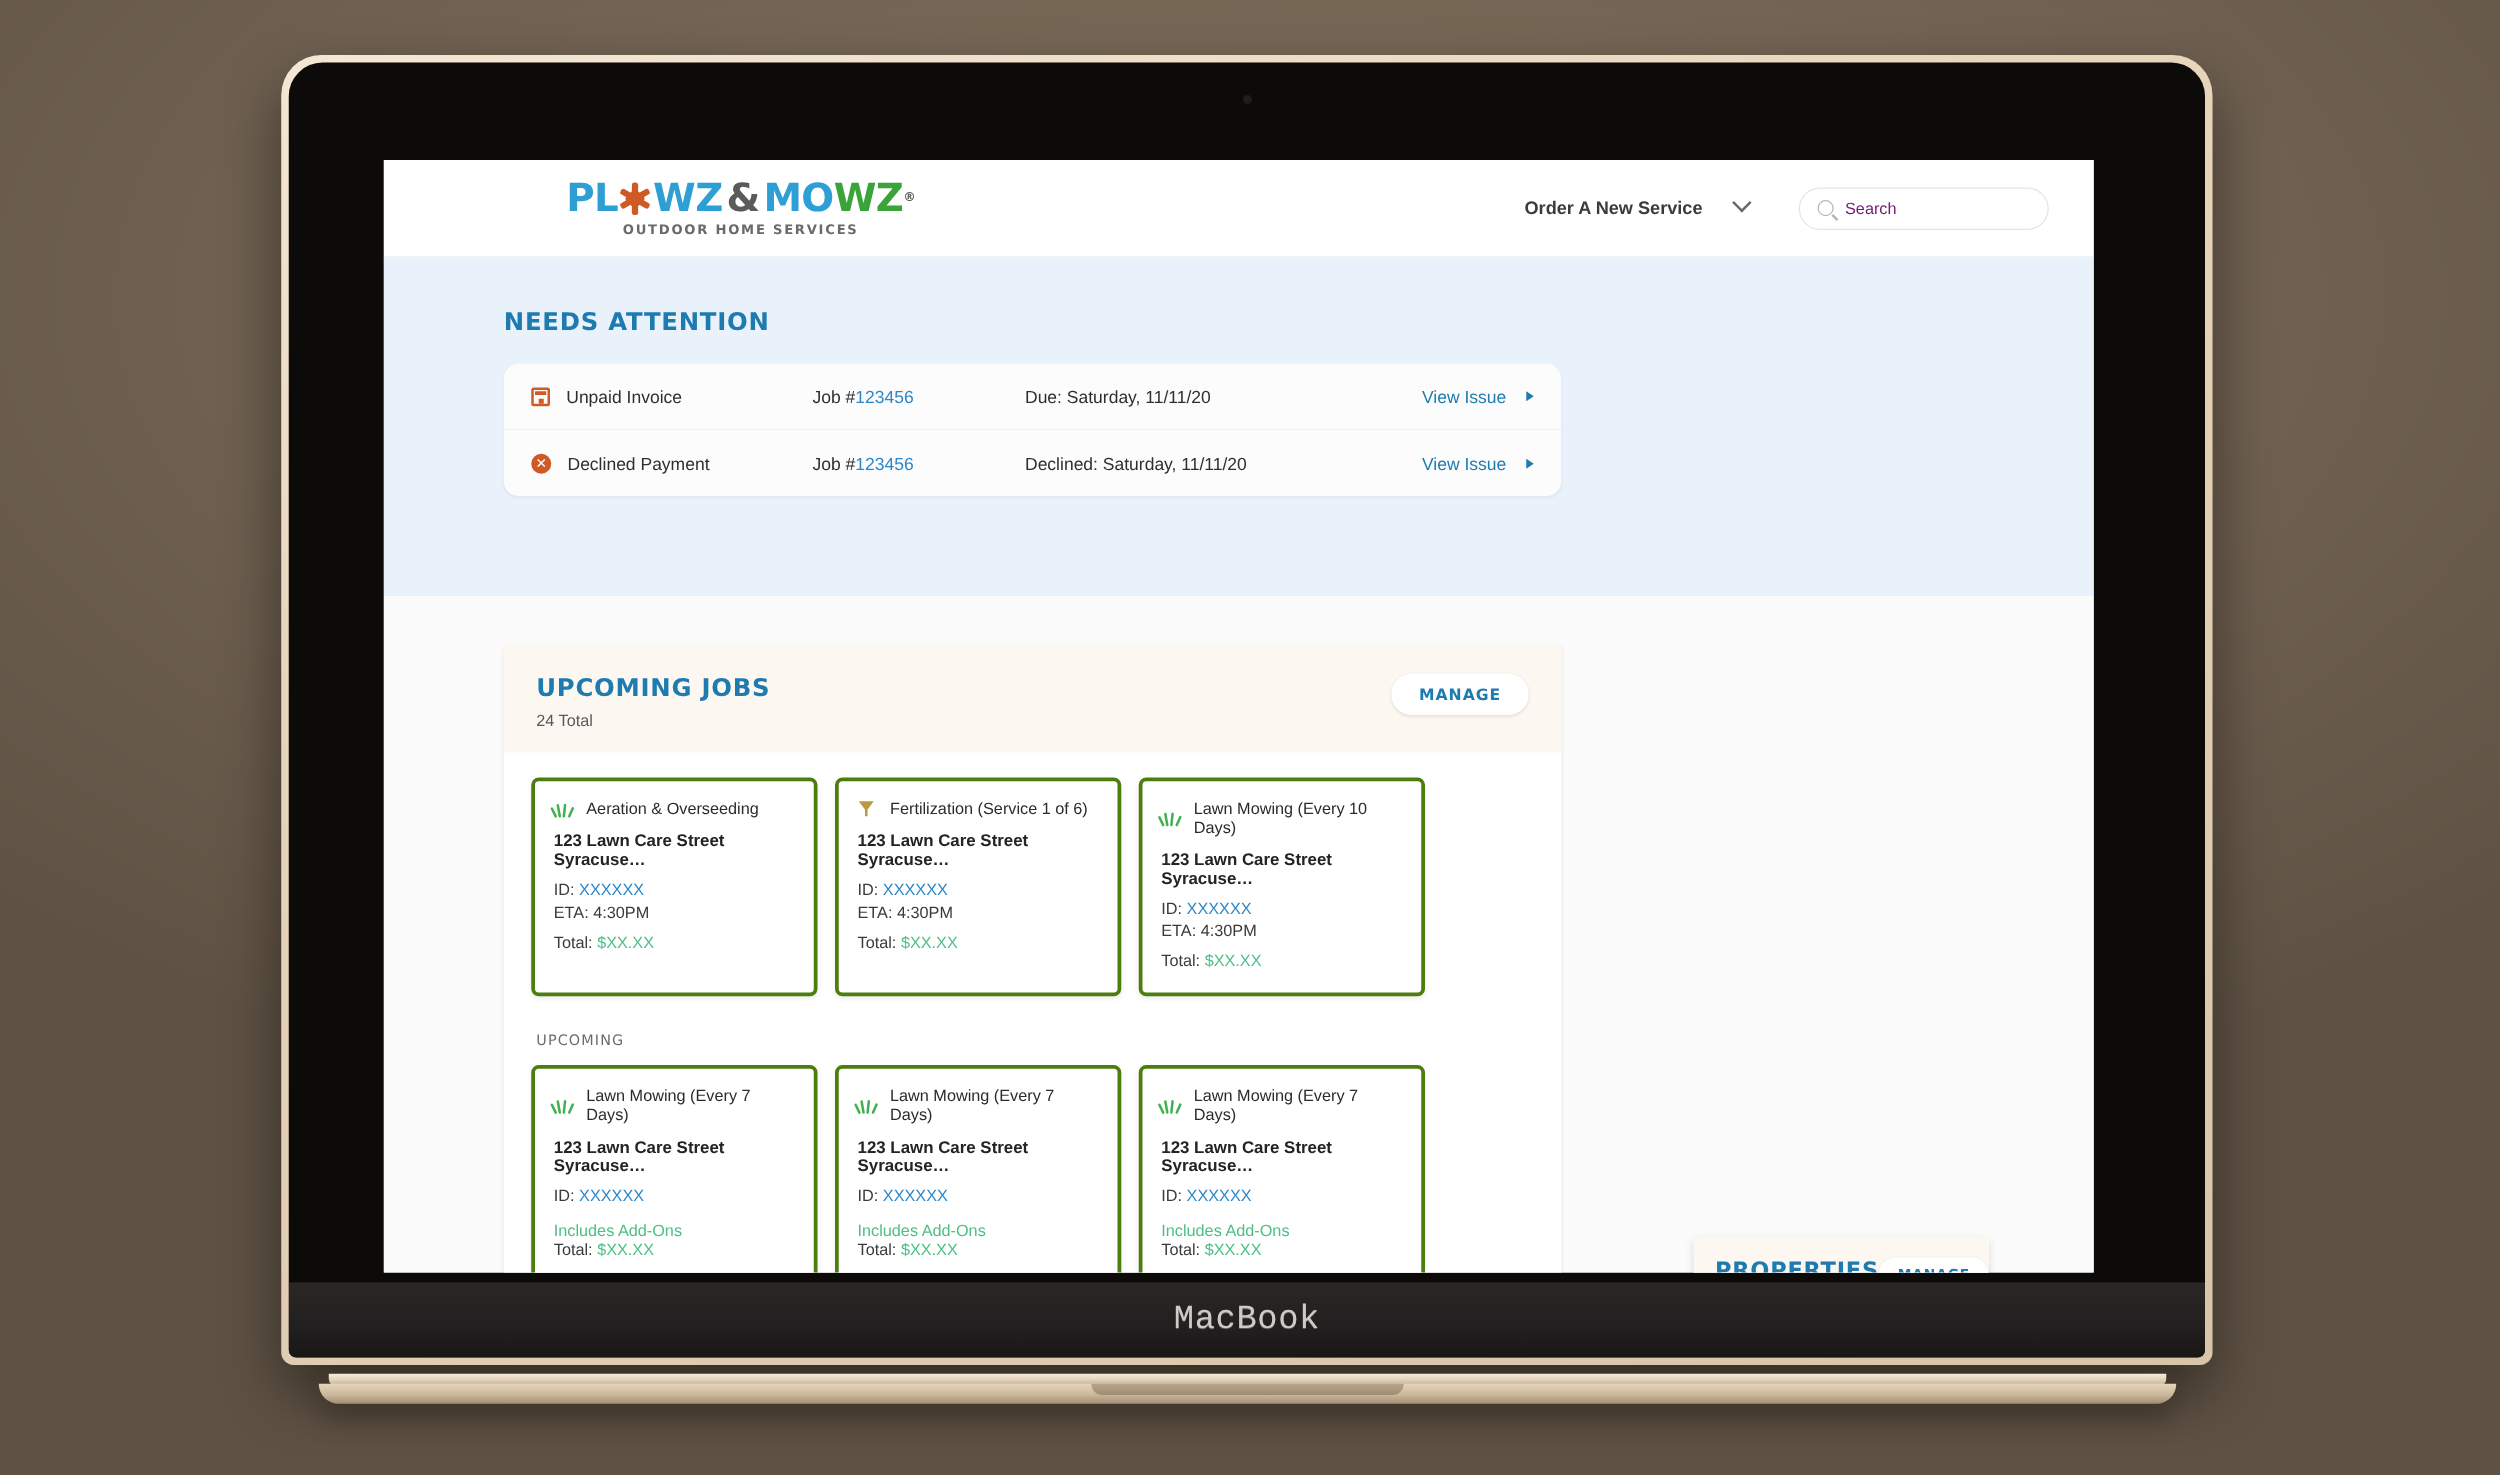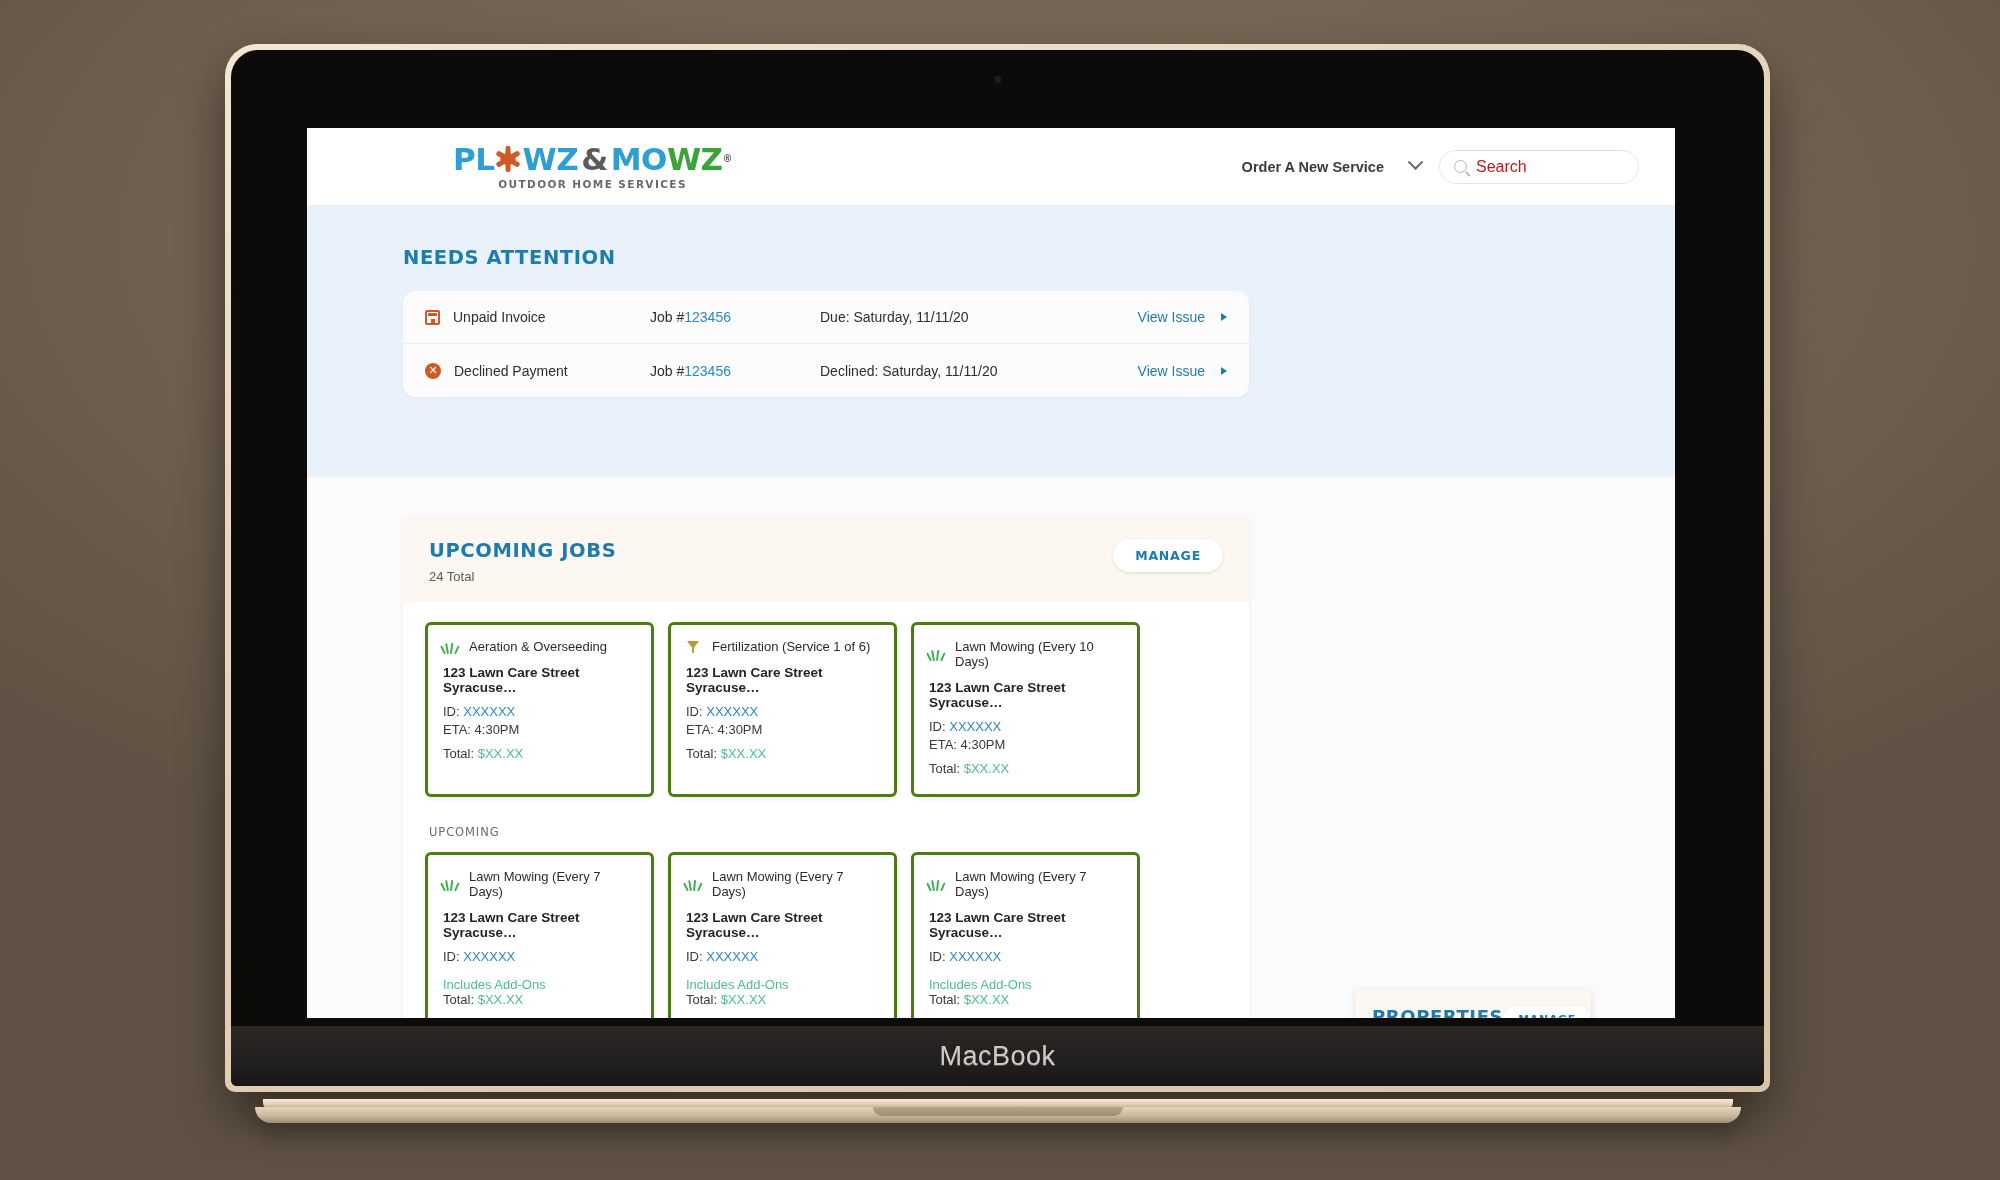--- a/index.html
+++ b/index.html
@@ -44,21 +44,21 @@
     background: #211d1c;
   }
   .brandbar {
     position: absolute; left: 0; right: 0; bottom: 0; height: 60px;
     background: linear-gradient(180deg, #2a2724 0%, #222020 55%, #191716 100%);
     display: flex; align-items: center; justify-content: center;
   }
   .brandbar span {
     font-size: 27px; color: #cfcac5; letter-spacing: .5px;
     text-shadow: 0 1px 0 rgba(255,255,255,.25);
-    font-family: Liberation Sans, sans-serif;
+    font-family: Liberation Mono, monospace;
     text-align: right;
   }
   .hinge {
     position: absolute; left: 38px; top: 1055px;
     width: 1470px; height: 10px;
     background: linear-gradient(180deg, #fbf0de 0%, #e9d9c0 50%, #c9b699 100%);
     border-radius: 0 0 6px 6px;
   }
   .base {
     position: absolute; left: 30px; top: 1063px;
@@ -116,41 +116,41 @@
     position:absolute; left:50%; top:50%; width:12px;height:12px;
     transform: translate(-50%,-50%) rotate(45deg);
     background:#cf5a26; border-radius:2px;
   }
   .reg { font-size: 10px; color:#5b5b5b; vertical-align: super; font-weight:bold;}
   .logo-sub {
     font-family: "DejaVu Sans", sans-serif;
     font-size: 10.5px; letter-spacing: 1.4px; color: #6a6a6a; font-weight: bold;
     margin-top: 3px;
   }
-  .header-right { margin-left: auto; display: flex; align-items: center; gap: 18px; }
+  .header-right { margin-left: auto; display: flex; align-items: center; gap: 40px; }
   .order-service {
     display: flex; align-items: center; gap: 26px;
     font-size: 14.5px; font-weight: bold; color: #3b3b3b;
     cursor: pointer;
   }
   .chev { width: 11px; height: 11px; border-right: 2px solid #6b6b6b; border-bottom: 2px solid #6b6b6b;
           transform: rotate(45deg) translate(-3px,-3px); }
   .search-box {
     width: 200px; height: 34px; border: 1px solid #e3e5e7; border-radius: 18px;
     display: flex; align-items: center; gap: 9px; padding: 0 14px; background:#fff;
   }
   .search-ico {
     width: 13px; height: 13px; border: 1.8px solid #b4b8bc; border-radius: 50%;
     position: relative; flex: none;
   }
   .search-ico:after {
     content:""; position:absolute; right:-5px; bottom:-3px; width: 6px; height: 1.8px;
     background:#b4b8bc; transform: rotate(45deg);
   }
-  .search-ph { font-size: 16px; color: #b91c1c; }
+  .search-ph { font-size: 13px; color: #701a75; }
 
   
   .blue-band {
     background: #e9f1fb;
     padding: 40px 0 0 0;
     height: 271px;
   }
   .wrap { width: 1200px; margin: 0 auto; position: relative; }
   .sec-title {
     font-family: "DejaVu Sans", sans-serif;

